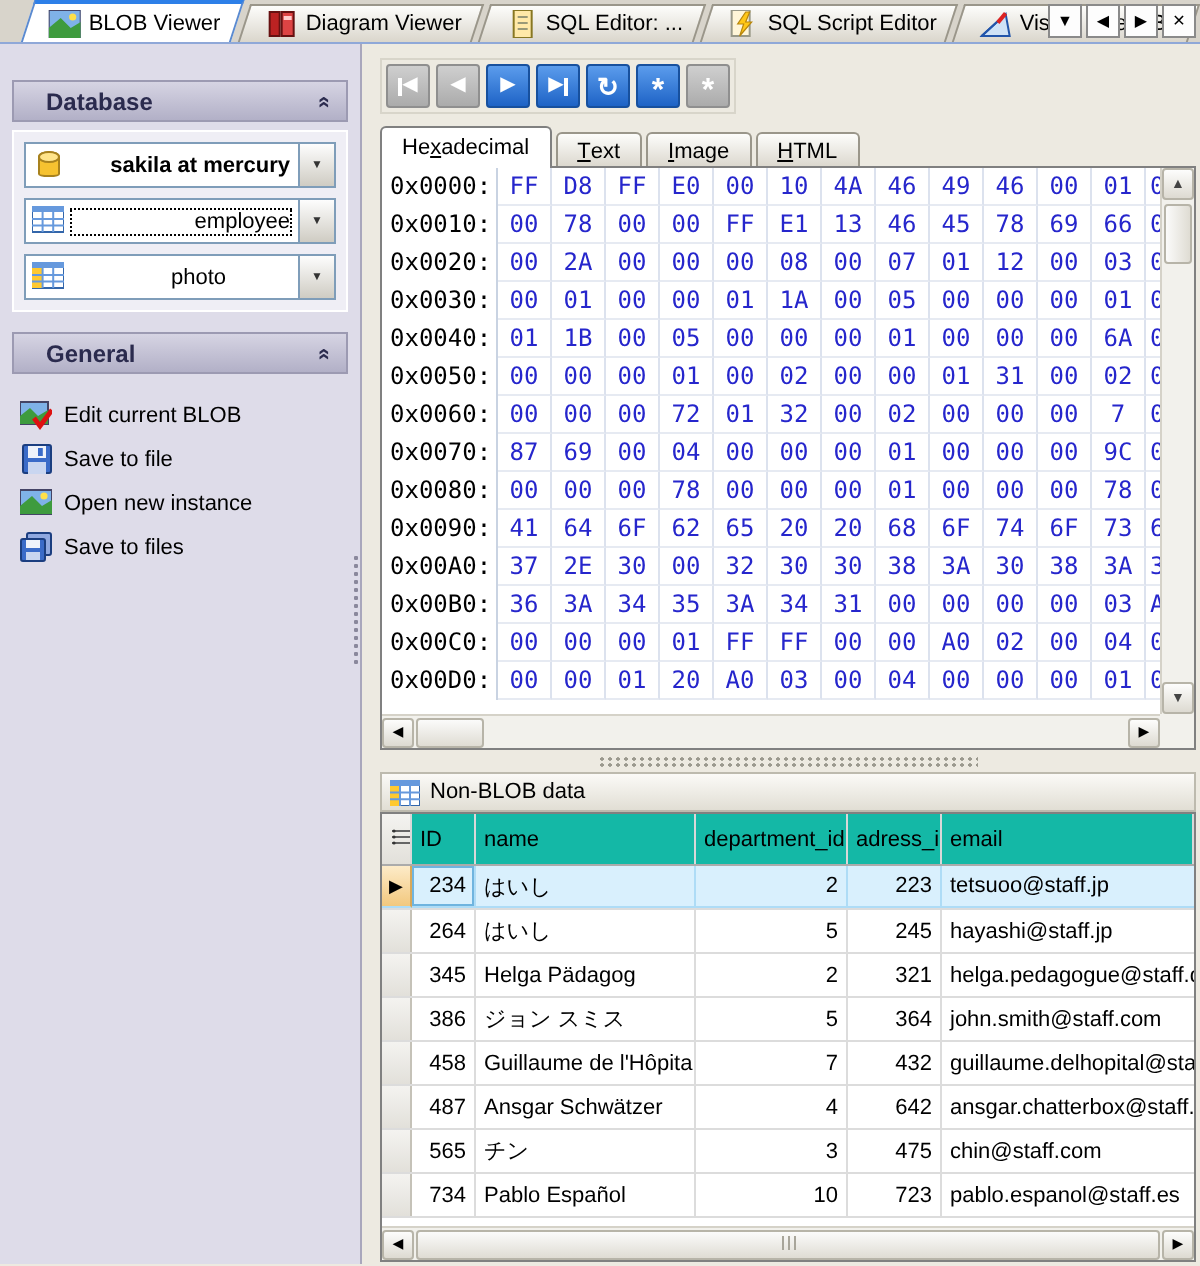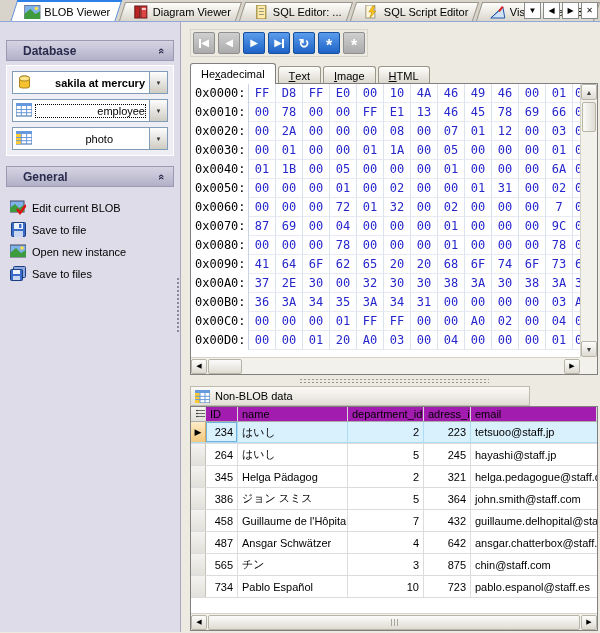--- a/index.html
+++ b/index.html
@@ -96,25 +96,25 @@
   .hthumb.wide { flex:1; display:flex; align-items:center; justify-content:center; gap:2px; }
   .grip i { display:inline-block; width:1px; height:7px; background:#A8A59A; margin:0 1px; }
   .corner { width:17px; background:#F2F1EC; }
 
   
   .hsplit { height:11px; display:flex; align-items:center; justify-content:center; }
   .hsplit .dots { width:190px; height:6px;
     background-image:radial-gradient(#9B998E 1px, transparent 1.2px); background-size:4px 3px; }
 
   
-  .nbtitle { width:340px; height:20px; background:linear-gradient(#FBFAF7,#E1DED4);
+  .nbtitle { width:408px; height:20px; background:linear-gradient(#FBFAF7,#E1DED4);
     border:1px solid #BDBAAE; display:flex; align-items:center; gap:5px; padding-left:4px; }
   .nbgrid { width:408px; height:225px; border:1px solid #808080; background:#fff;
     display:flex; flex-direction:column; }
-  .nbhead { display:flex; height:15px; border-bottom:1px solid #ABABAB; background:#a21caf; }
+  .nbhead { display:flex; height:26px; border-bottom:1px solid #ABABAB; background:#14b8a6; }
   .nbhead .hc { display:flex; align-items:center; padding-left:4px; border-right:1px solid #D8D8D8;
     overflow:hidden; white-space:nowrap; cursor:pointer; }
   .nbrow { display:flex; height:22px; border-bottom:1px solid #DCDCDC; cursor:pointer; }
   .cell { display:flex; align-items:center; padding:0 4px; border-right:1px solid #DCDCDC;
     overflow:hidden; white-space:nowrap; }
   .cell.num { justify-content:flex-end; }
   .c-ind { width:15px; flex:0 0 auto; background:linear-gradient(#F4F3F0,#E2E0DA); border-right:1px solid #C5C2B8;
     padding:0; justify-content:center; font-size:9px; }
   .c-id { width:32px; flex:0 0 auto; }
   .c-name { width:110px; flex:0 0 auto; }
@@ -663,21 +663,21 @@
             <div class="cell c-name">Ansgar Schwätzer</div>
             <div class="cell c-dept num">4</div>
             <div class="cell c-adr num">642</div>
             <div class="cell c-email">ansgar.chatterbox@staff.de</div>
           </div>
           <div class="nbrow">
             <div class="cell c-ind"></div>
             <div class="cell c-id num">565</div>
             <div class="cell c-name">チン</div>
             <div class="cell c-dept num">3</div>
-            <div class="cell c-adr num">875</div>
+            <div class="cell c-adr num">475</div>
             <div class="cell c-email">chin@staff.com</div>
           </div>
           <div class="nbrow">
             <div class="cell c-ind"></div>
             <div class="cell c-id num">734</div>
             <div class="cell c-name">Pablo Español</div>
             <div class="cell c-dept num">10</div>
             <div class="cell c-adr num">723</div>
             <div class="cell c-email">pablo.espanol@staff.es</div>
           </div>

